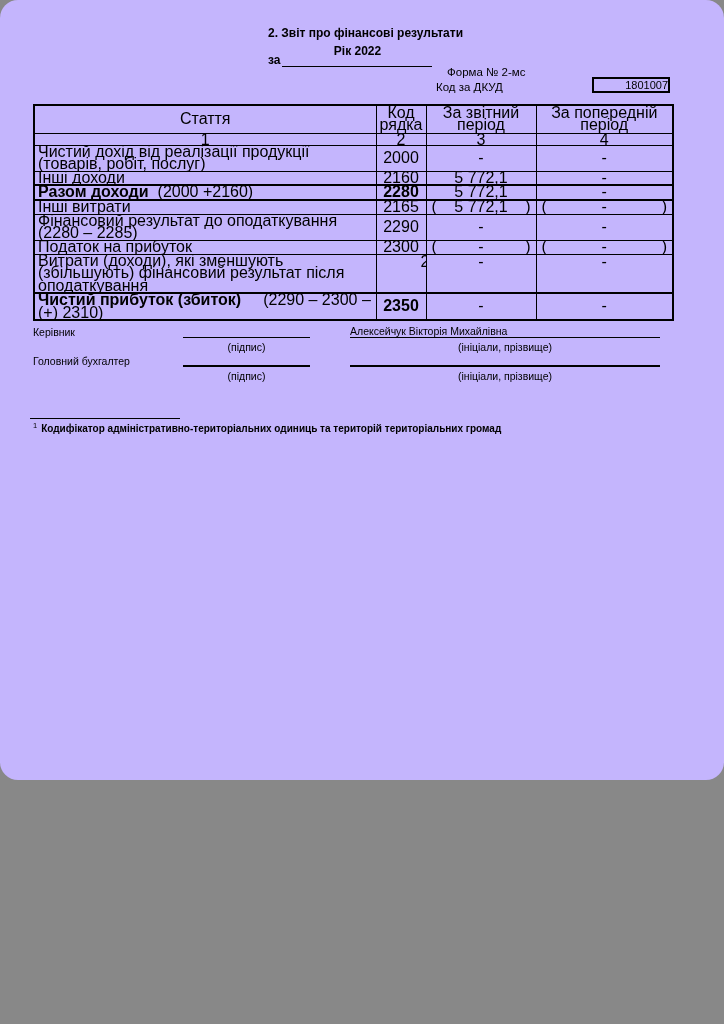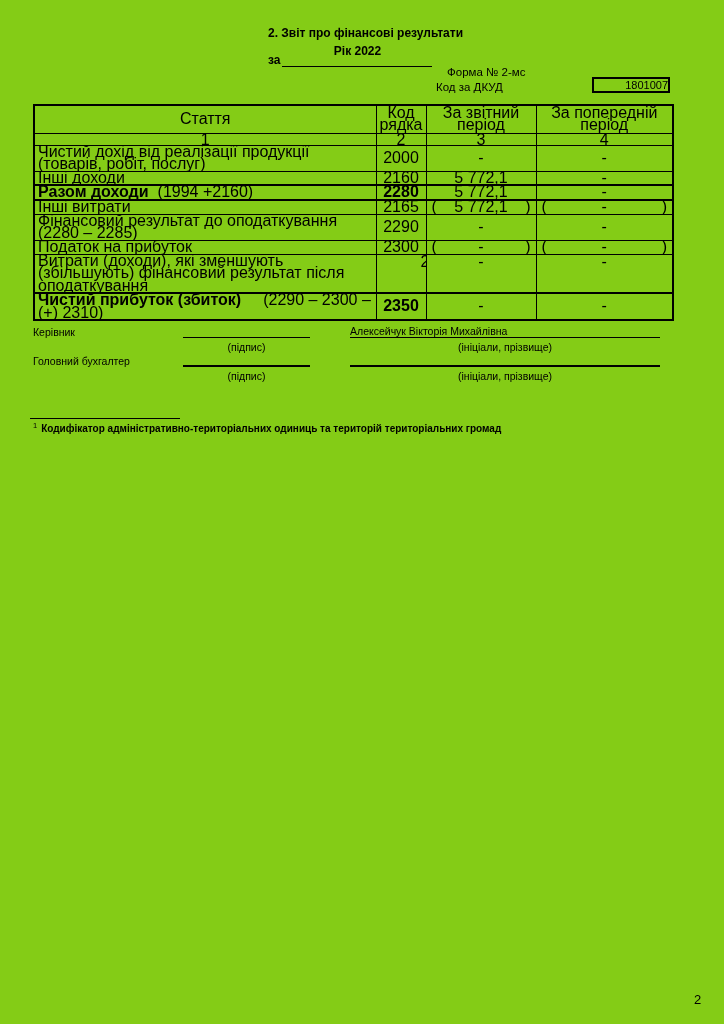--- a/index.html
+++ b/index.html
@@ -1,19 +1,19 @@
 <!DOCTYPE html>
 <html><head>
 <meta charset="utf-8">
 <style>
   * { margin:0; padding:0; box-sizing:border-box; }
   body { background:#888; font-family:"Liberation Sans", sans-serif; color:#000; }
   .page {
-    position:relative; width:724px; height:1024px; margin:0 auto;
-    background:#84cc16; overflow:hidden;
+    position:relative; width:724px; height:780px; margin:0 auto;
+    background:#c4b5fd; overflow:hidden;border-radius:18px;
   }
 
   
   .doc-title { position:absolute; left:268px; top:26px; font-size:12px; font-weight:bold; }
   .period-row { position:absolute; left:268px; top:44px; font-size:12px; font-weight:bold; }
   .period-row .za { display:inline-block; vertical-align:bottom; }
   .period-underline {
     display:inline-block; width:150px; margin-left:2px; text-align:center;
     border-bottom:1.5px solid #000; padding-bottom:8px; vertical-align:bottom;
   }
@@ -127,21 +127,21 @@
       <td class="col4">
             <div class="pcell">
               <span></span>
               <span class="pv">-</span>
               <span></span>
             </div>
           </td>
     </tr>
 
     <tr class="r total">
-      <td class="col1"><span class="lbl">Разом доходи</span><span class="frm">(1994 +2160)</span></td>
+      <td class="col1"><span class="lbl">Разом доходи</span><span class="frm">(2000 +2160)</span></td>
       <td class="col2">2280</td>
       <td class="col3">
             <div class="pcell">
               <span></span>
               <span class="pv">5 772,1</span>
               <span></span>
             </div>
           </td>
       <td class="col4">
             <div class="pcell">

